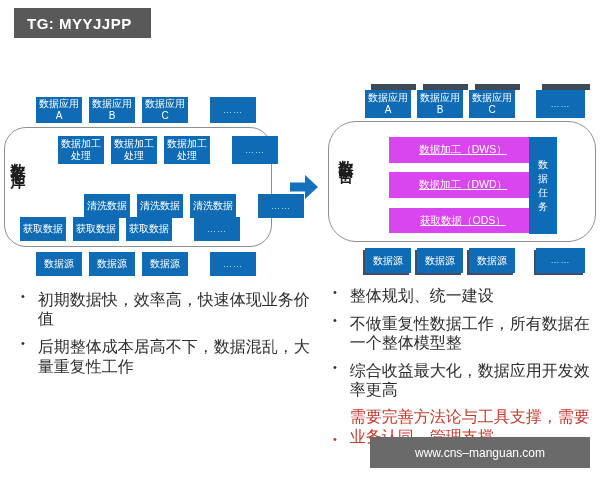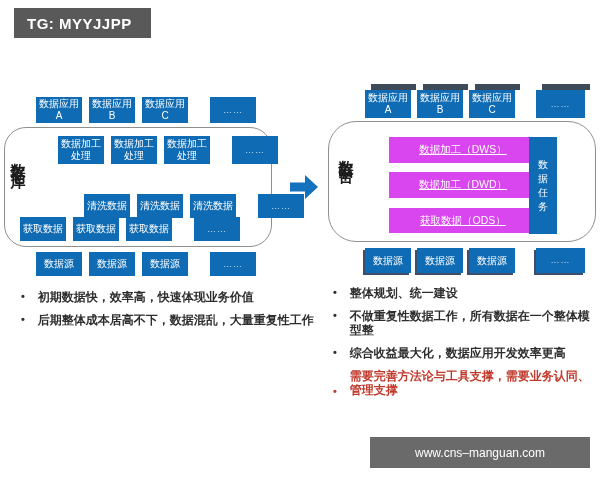--- a/index.html
+++ b/index.html
@@ -43,21 +43,21 @@
   .bar{
     position:absolute;left:389px;width:148px;background:#d946ef;color:#fff;
     display:flex;align-items:center;justify-content:center;font-size:10.5px;text-decoration:underline;
   }
   .taskbox{
     position:absolute;left:529px;top:137px;width:28px;height:97px;background:#0e6bb4;color:#fff;
     display:flex;align-items:center;justify-content:center;text-align:center;font-size:10px;
     line-height:1.4;padding:8px;box-sizing:border-box;
   }
   .arrow{position:absolute;left:290px;top:175px;}
-  .bullets{position:absolute;font-size:12px;color:#2d2d2d;font-weight:bold;}
+  .bullets{position:absolute;font-size:16px;color:#2d2d2d;}
   .bullets.left{left:16px;top:290px;width:300px;}
   .bullets.right{left:328px;top:286px;width:272px;}
   .bullet{display:flex;align-items:flex-start;margin-bottom:9px;line-height:1.2;}
   .bullets.right .bullet{margin-bottom:8.5px;}
   .bullet::before{content:"•";font-size:11px;margin:0 13px 0 5px;flex:0 0 auto;}
   .bullet.red{color:#c0392b;align-items:flex-end;}
 </style>
 </head>
 <body>
 

